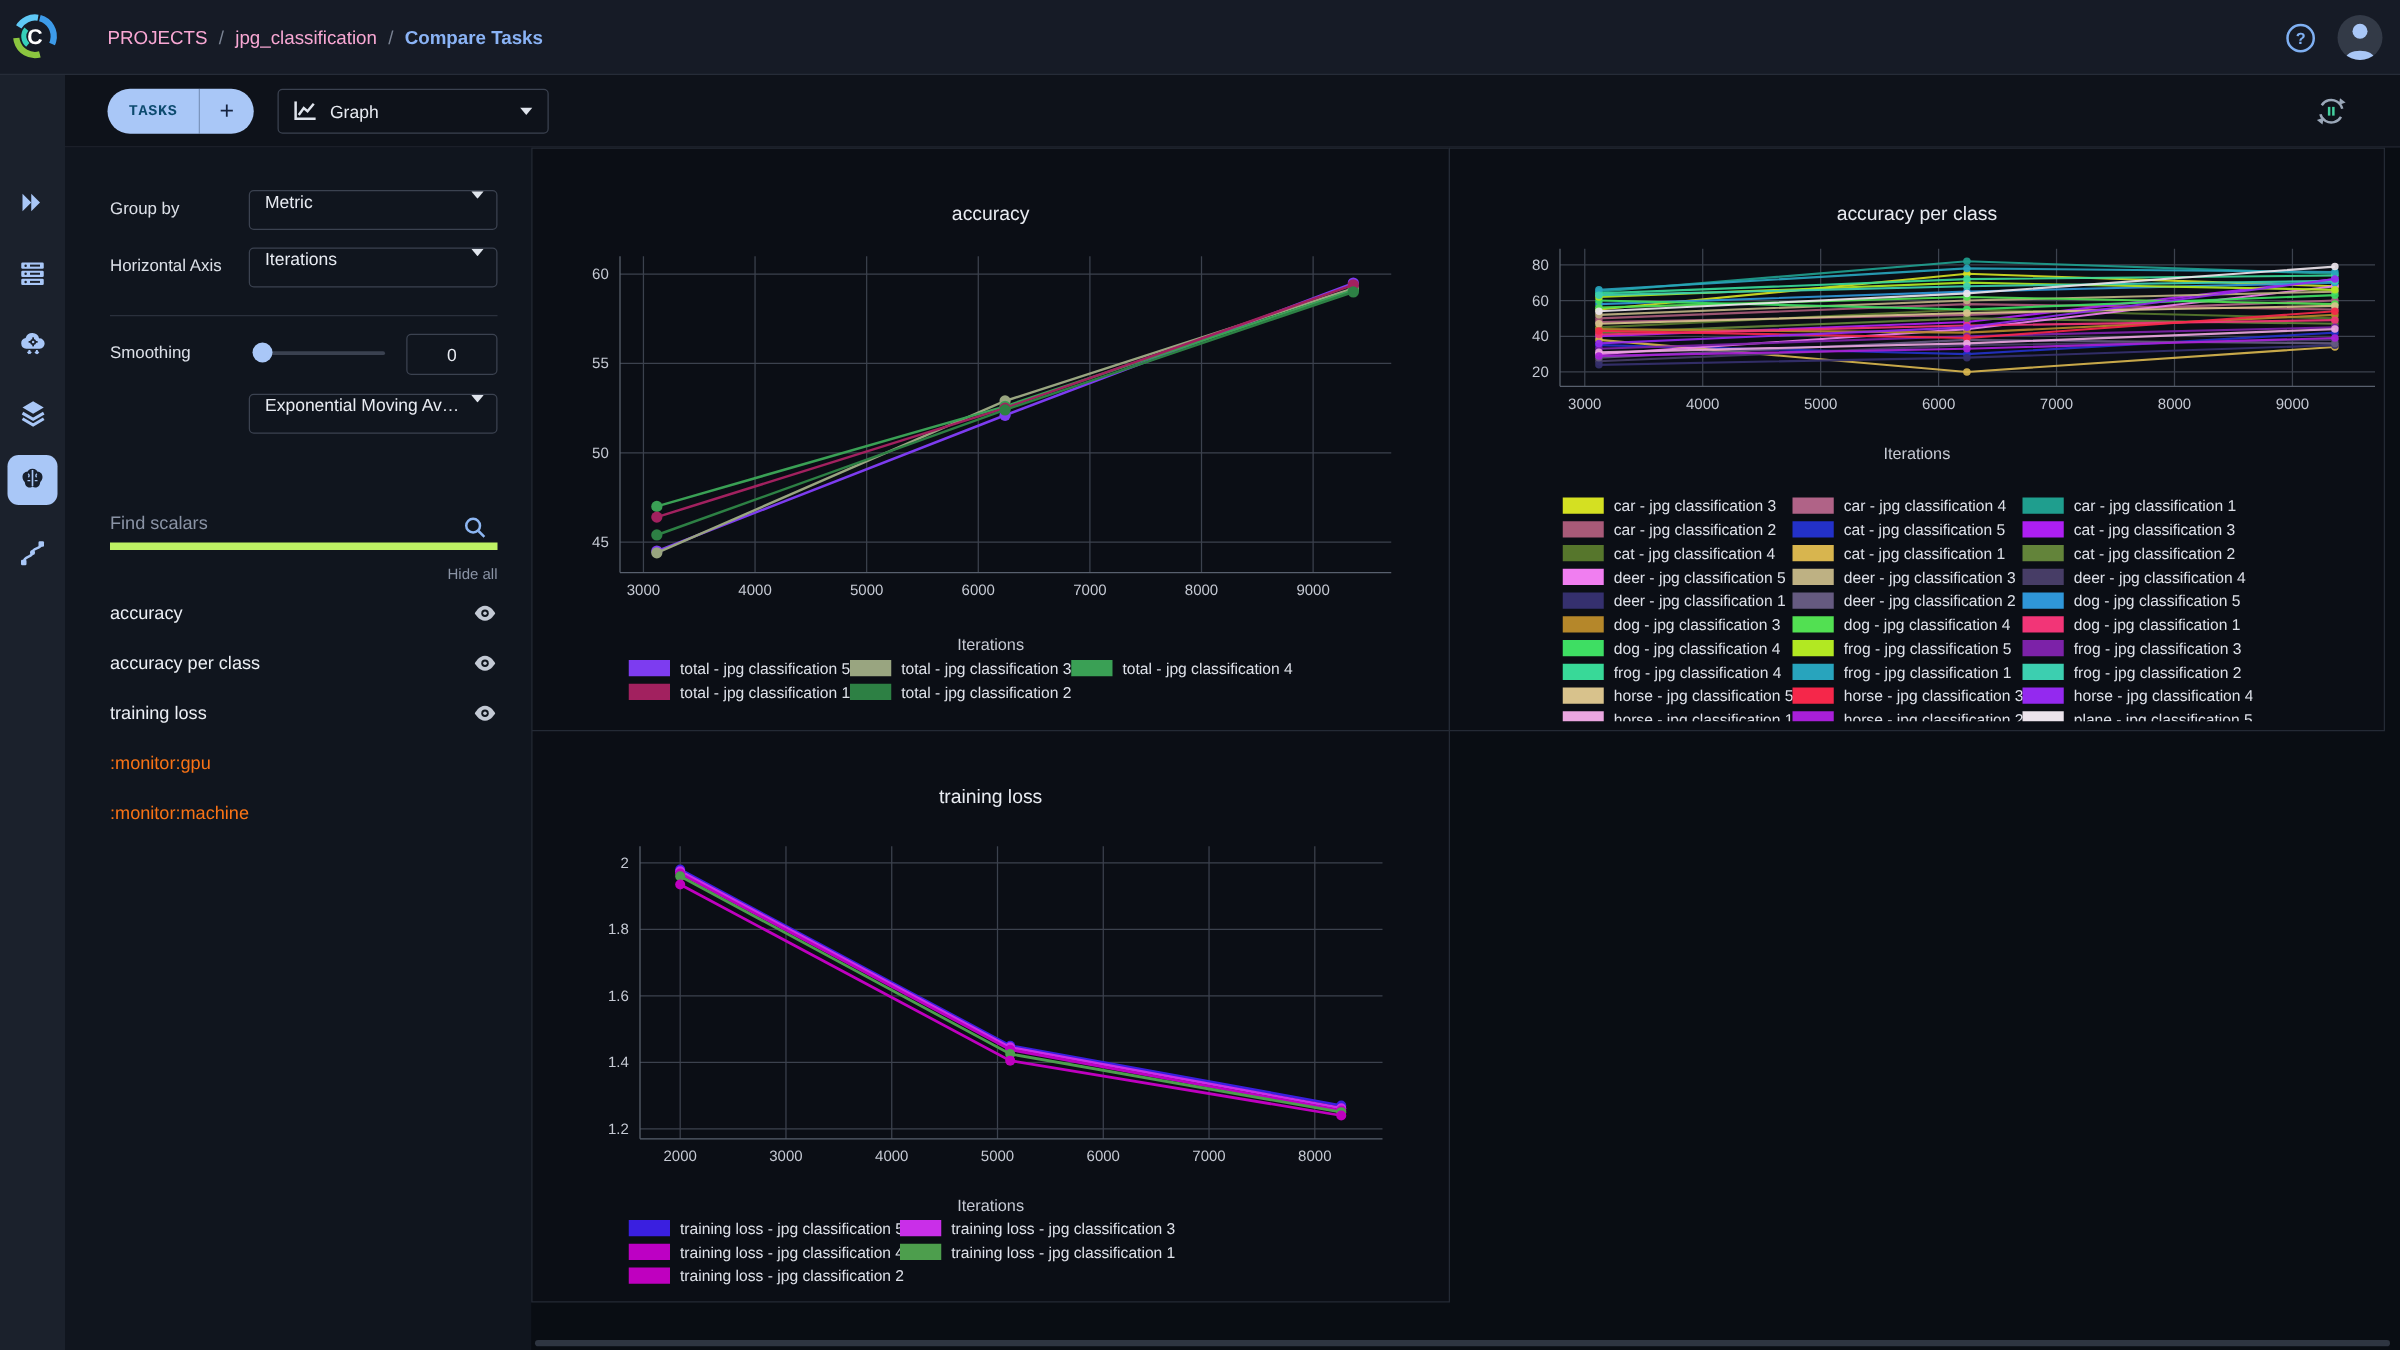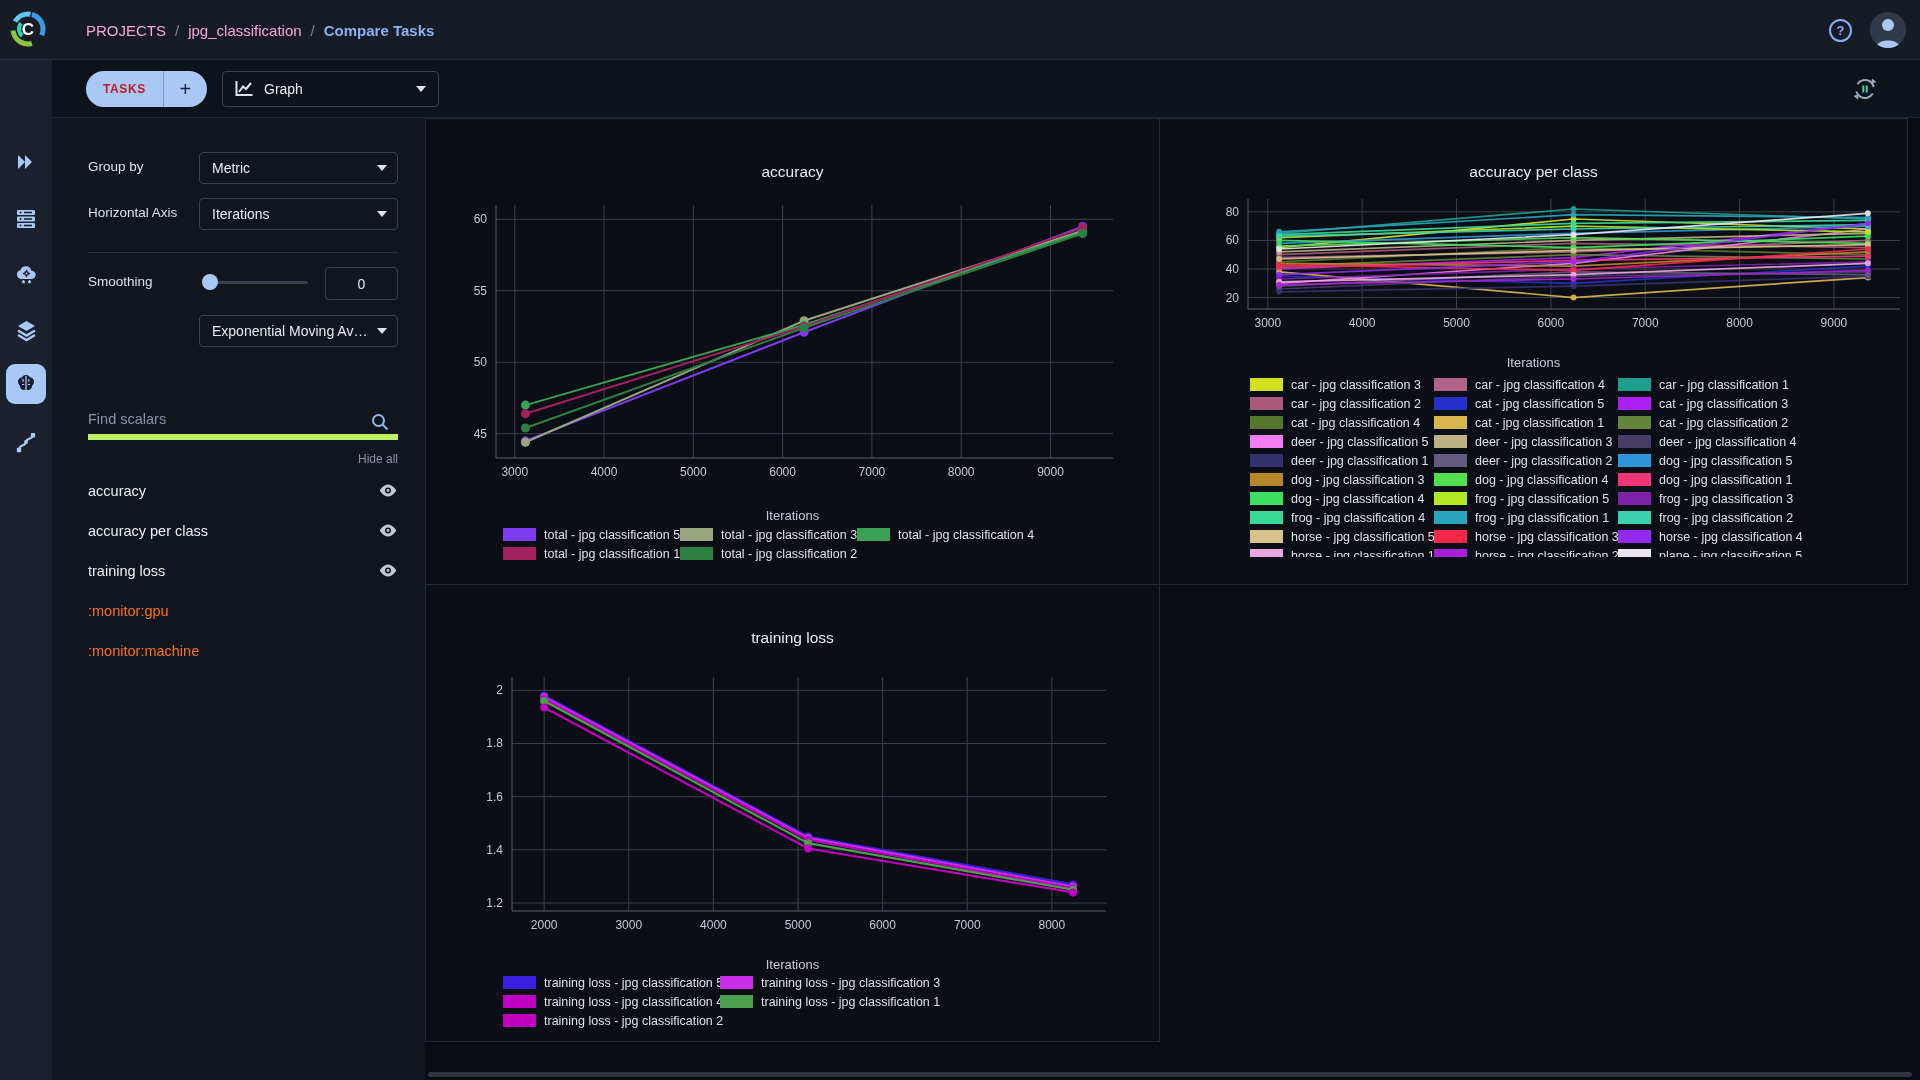--- a/index.html
+++ b/index.html
@@ -17,35 +17,35 @@
   .tabs { position:absolute; left:695px; top:0; height:60px; display:flex; gap:48px; }
   .tab { display:flex; align-items:center; height:100%; font-size:12.5px; font-weight:700; letter-spacing:1px; color:#959daf; cursor:pointer; border-bottom:3px solid transparent; padding-top:3px; }
   .tab.active { color:#8cb5f7; border-bottom-color:#8cb5f7; }
   .header-right { position:absolute; right:14px; top:0; height:60px; display:flex; align-items:center; gap:18px; }
   .help-btn { width:23px; height:23px; border-radius:50%; border:2px solid #7fb0f2; color:#7fb0f2; font-size:13px; font-weight:700; display:flex; align-items:center; justify-content:center; cursor:pointer; }
   .avatar { width:36px; height:36px; border-radius:50%; background:#333a47; display:flex; align-items:flex-end; justify-content:center; overflow:hidden; cursor:pointer; }
 
   
   .toolbar { position:absolute; left:52px; top:60px; width:1868px; height:58px; background:#0e121a; border-bottom:1px solid #20252f; }
   .tasks-pill { position:absolute; left:34px; top:11px; height:36px; display:flex; background:#a9c7f7; border-radius:18px; overflow:hidden; }
-  .tasks-btn { border:none; background:transparent; font-family:Liberation Sans, sans-serif; color:#b91c1c; font-size:12px; font-weight:700; letter-spacing:.6px; padding:0 17px; cursor:pointer; border-right:1px solid rgba(21,35,63,.3); }
+  .tasks-btn { border:none; background:transparent; font-family:Liberation Mono, monospace; color:#0c4a6e; font-size:12px; font-weight:700; letter-spacing:.6px; padding:0 17px; cursor:pointer; border-right:1px solid rgba(21,35,63,.3); }
   .add-btn { border:none; background:transparent; font-family:inherit; color:#15233f; font-size:20px; font-weight:400; width:43px; cursor:pointer; line-height:1; }
   .view-select { position:absolute; left:170px; top:11px; width:217px; height:36px; border:1px solid #3b4250; border-radius:4px; display:flex; align-items:center; padding:0 12px; gap:10px; cursor:pointer; font-size:14px; color:#e8ebf2; }
   .view-select .caret { margin-left:auto; }
   .refresh-btn { position:absolute; right:42px; top:16px; width:26px; height:26px; cursor:pointer; }
 
   
   .rail { position:absolute; left:0; top:60px; width:52px; height:1020px; background:#1b212c; }
   .rail-btn { position:absolute; left:4px; width:44px; height:44px; display:flex; align-items:center; justify-content:center; cursor:pointer; border-radius:9px; }
   .rail-btn.selected { left:6px; width:40px; height:40px; background:#a9c7f7; }
 
   
   .panel { position:absolute; left:52px; top:118px; width:373px; height:962px; background:#10151e; font-size:13.5px; }
   .fld-label { position:absolute; left:36px; color:#dce0e8; }
-  .dd { position:absolute; left:147px; width:199px; height:32px; border:1px solid #3b4250; border-radius:4px; display:flex; align-items:center; padding:0 10px 0 12px; font-size:14px; color:#e8ebf2; cursor:pointer; white-space:nowrap; }
+  .dd { position:absolute; left:147px; width:199px; height:32px; border:1px solid #3b4250; border-radius:4px; display:flex; align-items:flex-start; padding:0 10px 0 12px; font-size:14px; color:#e8ebf2; cursor:pointer; white-space:nowrap; }
   .dd .caret { margin-left:auto; }
   .panel-divider { position:absolute; left:36px; top:134px; width:310px; height:1px; background:#2a303c; }
   .slider-track { position:absolute; left:153px; top:163px; width:103px; height:3px; background:#3a4150; border-radius:2px; cursor:pointer; }
   .slider-handle { position:absolute; left:150px; top:156px; width:16px; height:16px; border-radius:50%; background:#a9c7f7; cursor:grab; }
   .smooth-input { position:absolute; left:273px; top:149px; width:73px; height:33px; border:1px solid #3b4250; border-radius:4px; background:transparent; color:#e8ebf2; font-family:inherit; font-size:14px; text-align:center; }
   .search-input { position:absolute; left:36px; top:292px; width:310px; height:30px; background:transparent; border:none; border-bottom:6px solid #bef264; color:#e8ebf2; font-family:inherit; font-size:14.5px; padding:0 30px 6px 0; }
   .search-input::placeholder { color:#8a93a5; }
   .search-icon { position:absolute; left:318px; top:294px; }
   .hide-all { position:absolute; right:27px; top:334px; font-size:12px; color:#8a93a5; cursor:pointer; }
   .metric-list { position:absolute; left:0; top:353px; width:373px; }
@@ -65,21 +65,21 @@
   #card-acc  svg.plot { top:70px; }
   #card-apc  svg.plot { top:72px; }
   #card-loss svg.plot { top:70px; }
   svg.plot text { font-family:"Liberation Sans", sans-serif; font-size:12px; fill:#c6cad4; }
   .xlabel { position:absolute; width:100%; text-align:center; font-size:13px; color:#c6cad4; }
   #card-acc  .xlabel { top:389px; }
   #card-apc  .xlabel { top:236px; }
   #card-loss .xlabel { top:372px; }
   .legend { position:absolute; display:grid; }
   #card-acc  .legend { left:77px; top:406px; }
-  #card-apc  .legend { left:90px; top:256px; height:182px; overflow:hidden; }
+  #card-apc  .legend { left:90px; top:276px; height:182px; overflow:hidden; }
   #card-loss .legend { left:77px; top:388px; }
   .leg-item { display:flex; align-items:center; height:19px; gap:8px; cursor:pointer; }
   .leg-item .sw { width:33px; height:13px; flex:none; }
   .leg-item .lb { font-size:12.5px; color:#dde0e8; white-space:nowrap; }
   .hscrollbar { position:absolute; left:3px; top:954px; width:1484px; height:5px; background:#2e3541; border-radius:3px; cursor:pointer; }
 </style>
 </head>
 <body>
 
 <div class="app">

